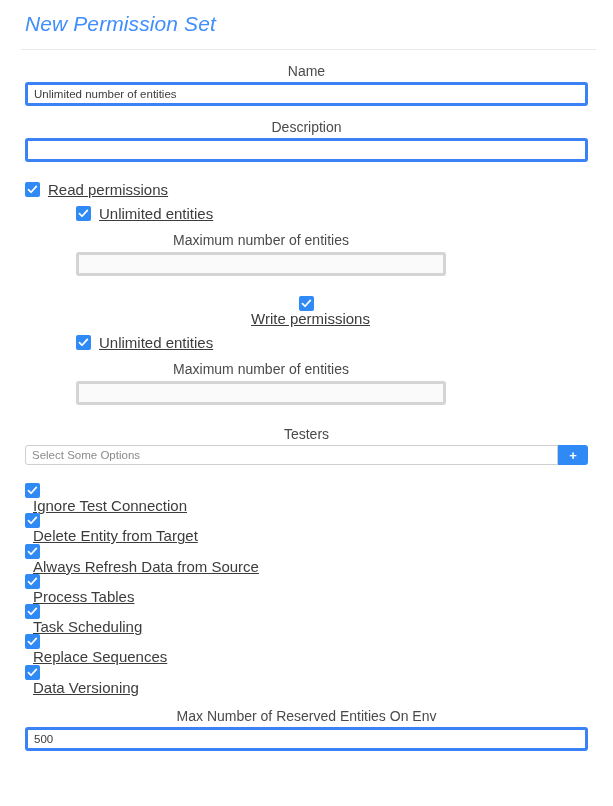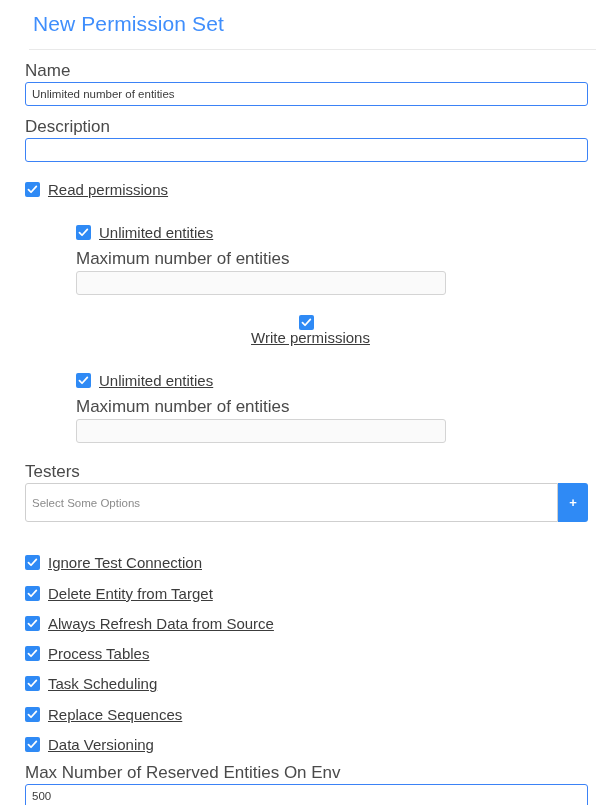--- a/index.html
+++ b/index.html
@@ -25,21 +25,22 @@
     width: 613px;
     height: 806px;
     background: #ffffff;
     border-radius: 6px;
     border: 1px solid #ffffff;
     overflow: hidden;
   }
 
   
   .modal-header {
-    padding: 10px 14px 0 28px;
+    padding: 10px 14px 0 20px;
+    font-style: italic;
   }
   .modal-title {
     font-size: 21px;
     font-weight: 400;
     color: #3f8efc;
     letter-spacing: 0.1px;
     line-height: 26px;
     margin: 0;
     padding: 0 0 0 4px;
   }
@@ -51,52 +52,53 @@
 
   
   .modal-body {
     padding: 0 24px;
   }
 
   .field-group {
     margin-top: 14px;
   }
   .field-label {
-    font-size: 17px;
+    font-size: 14px;
     color: #4a4a4a;
     line-height: 14px;
     margin-bottom: 4px;
     display: block;
+    text-align: center;
   }
   .text-input {
     display: block;
     width: 100%;
     height: 24px;
     padding: 2px 6px;
     font-size: 11.5px;
     font-family: "Liberation Sans", "DejaVu Sans", sans-serif;
     color: #3c3c3c;
-    border: 1px solid #3b82f6;
+    border: 3px solid #3b82f6;
     border-radius: 3px;
     background: #ffffff;
     outline: none;
   }
   .text-input::placeholder { color: #8b8b8b; }
 
   .text-input.disabled-input {
     background: #fafafa;
     border-color: #d4d4d4;
     color: #9a9a9a;
   }
 
   
   .check-row {
     display: flex;
     align-items: center;
-    margin-top: 28px;
+    margin-top: 9px;
   }
 
   .checkbox {
     width: 15px;
     height: 15px;
     min-width: 15px;
     border-radius: 2px;
     background: #2f8af5;
     display: inline-flex;
     align-items: center;
@@ -122,21 +124,21 @@
   .sub-field .field-label { margin-bottom: 5px; }
 
   
   .testers-group { margin-top: 22px; }
   .testers-row {
     display: flex;
     align-items: stretch;
   }
   .testers-select {
     flex: 1 1 auto;
-    height: 39px;
+    height: 20px;
     padding: 2px 6px;
     font-size: 11.5px;
     font-family: "Liberation Sans", "DejaVu Sans", sans-serif;
     color: #8b8b8b;
     border: 1px solid #cfcfcf;
     border-radius: 3px 0 0 3px;
     background: #ffffff;
     display: flex;
     align-items: center;
     cursor: text;
@@ -155,21 +157,21 @@
     padding: 0;
   }
   .add-tester-btn .plus {
     font-size: 13px;
     line-height: 1;
     font-weight: 700;
   }
 
   
   .perm-list { margin-top: 18px; }
-  .perm-list .check-row { margin-top: 0; height: 30.3px; align-items: flex-end; }
+  .perm-list .check-row { margin-top: 0; height: 30.3px; align-items: flex-start; flex-direction: column; }
 
   
   .reserved-group { margin-top: 14px; }
 </style>
 </head>
 <body>
 
 <div class="modal-card">
 
   <div class="modal-header">

